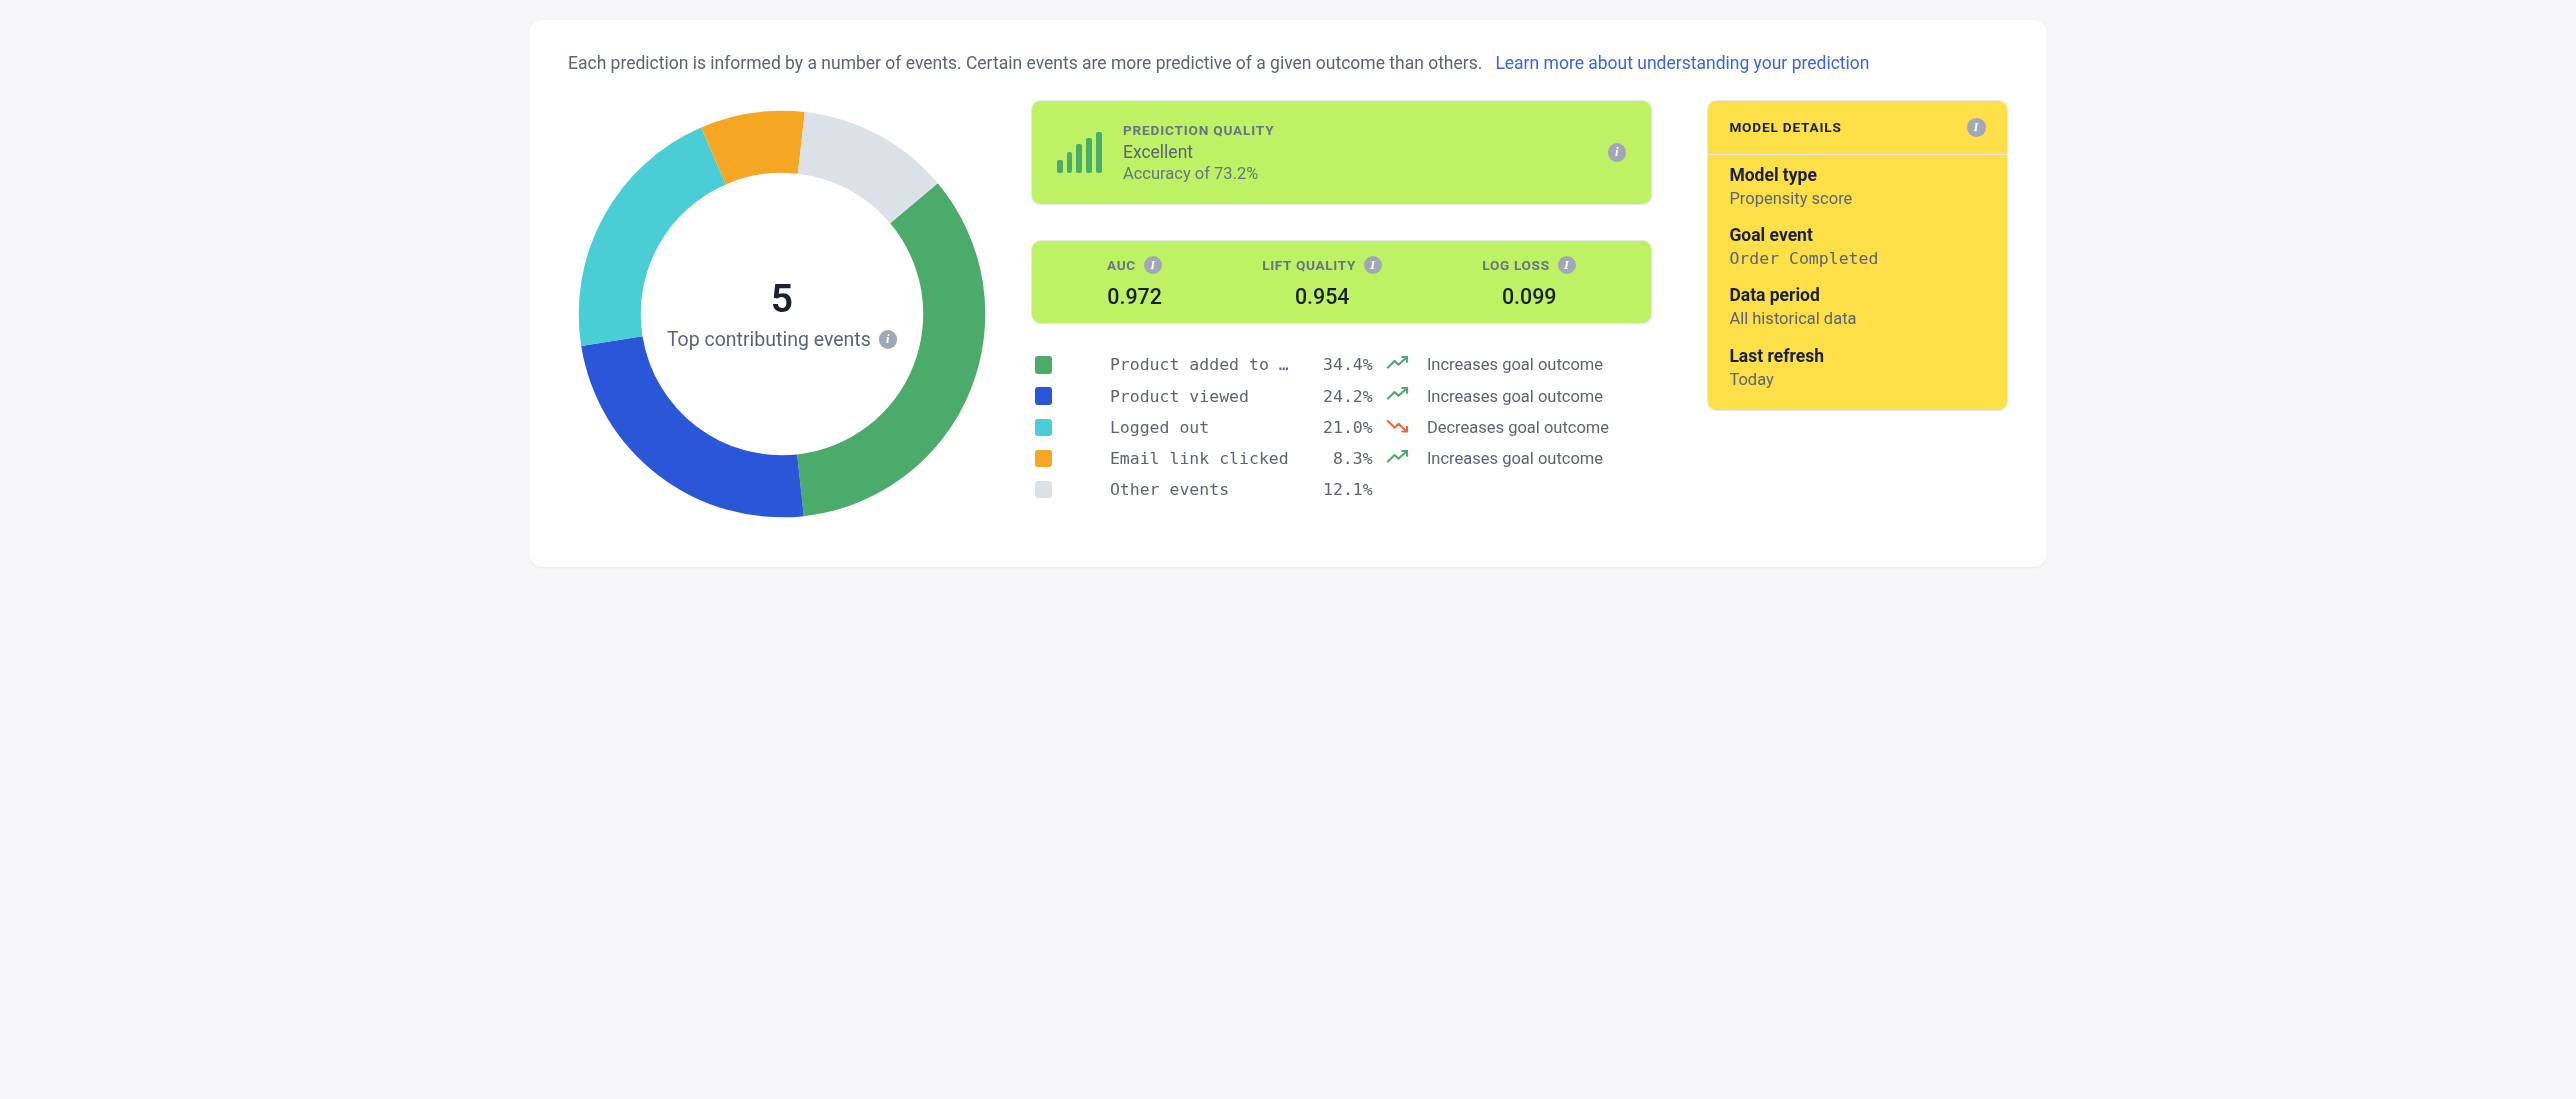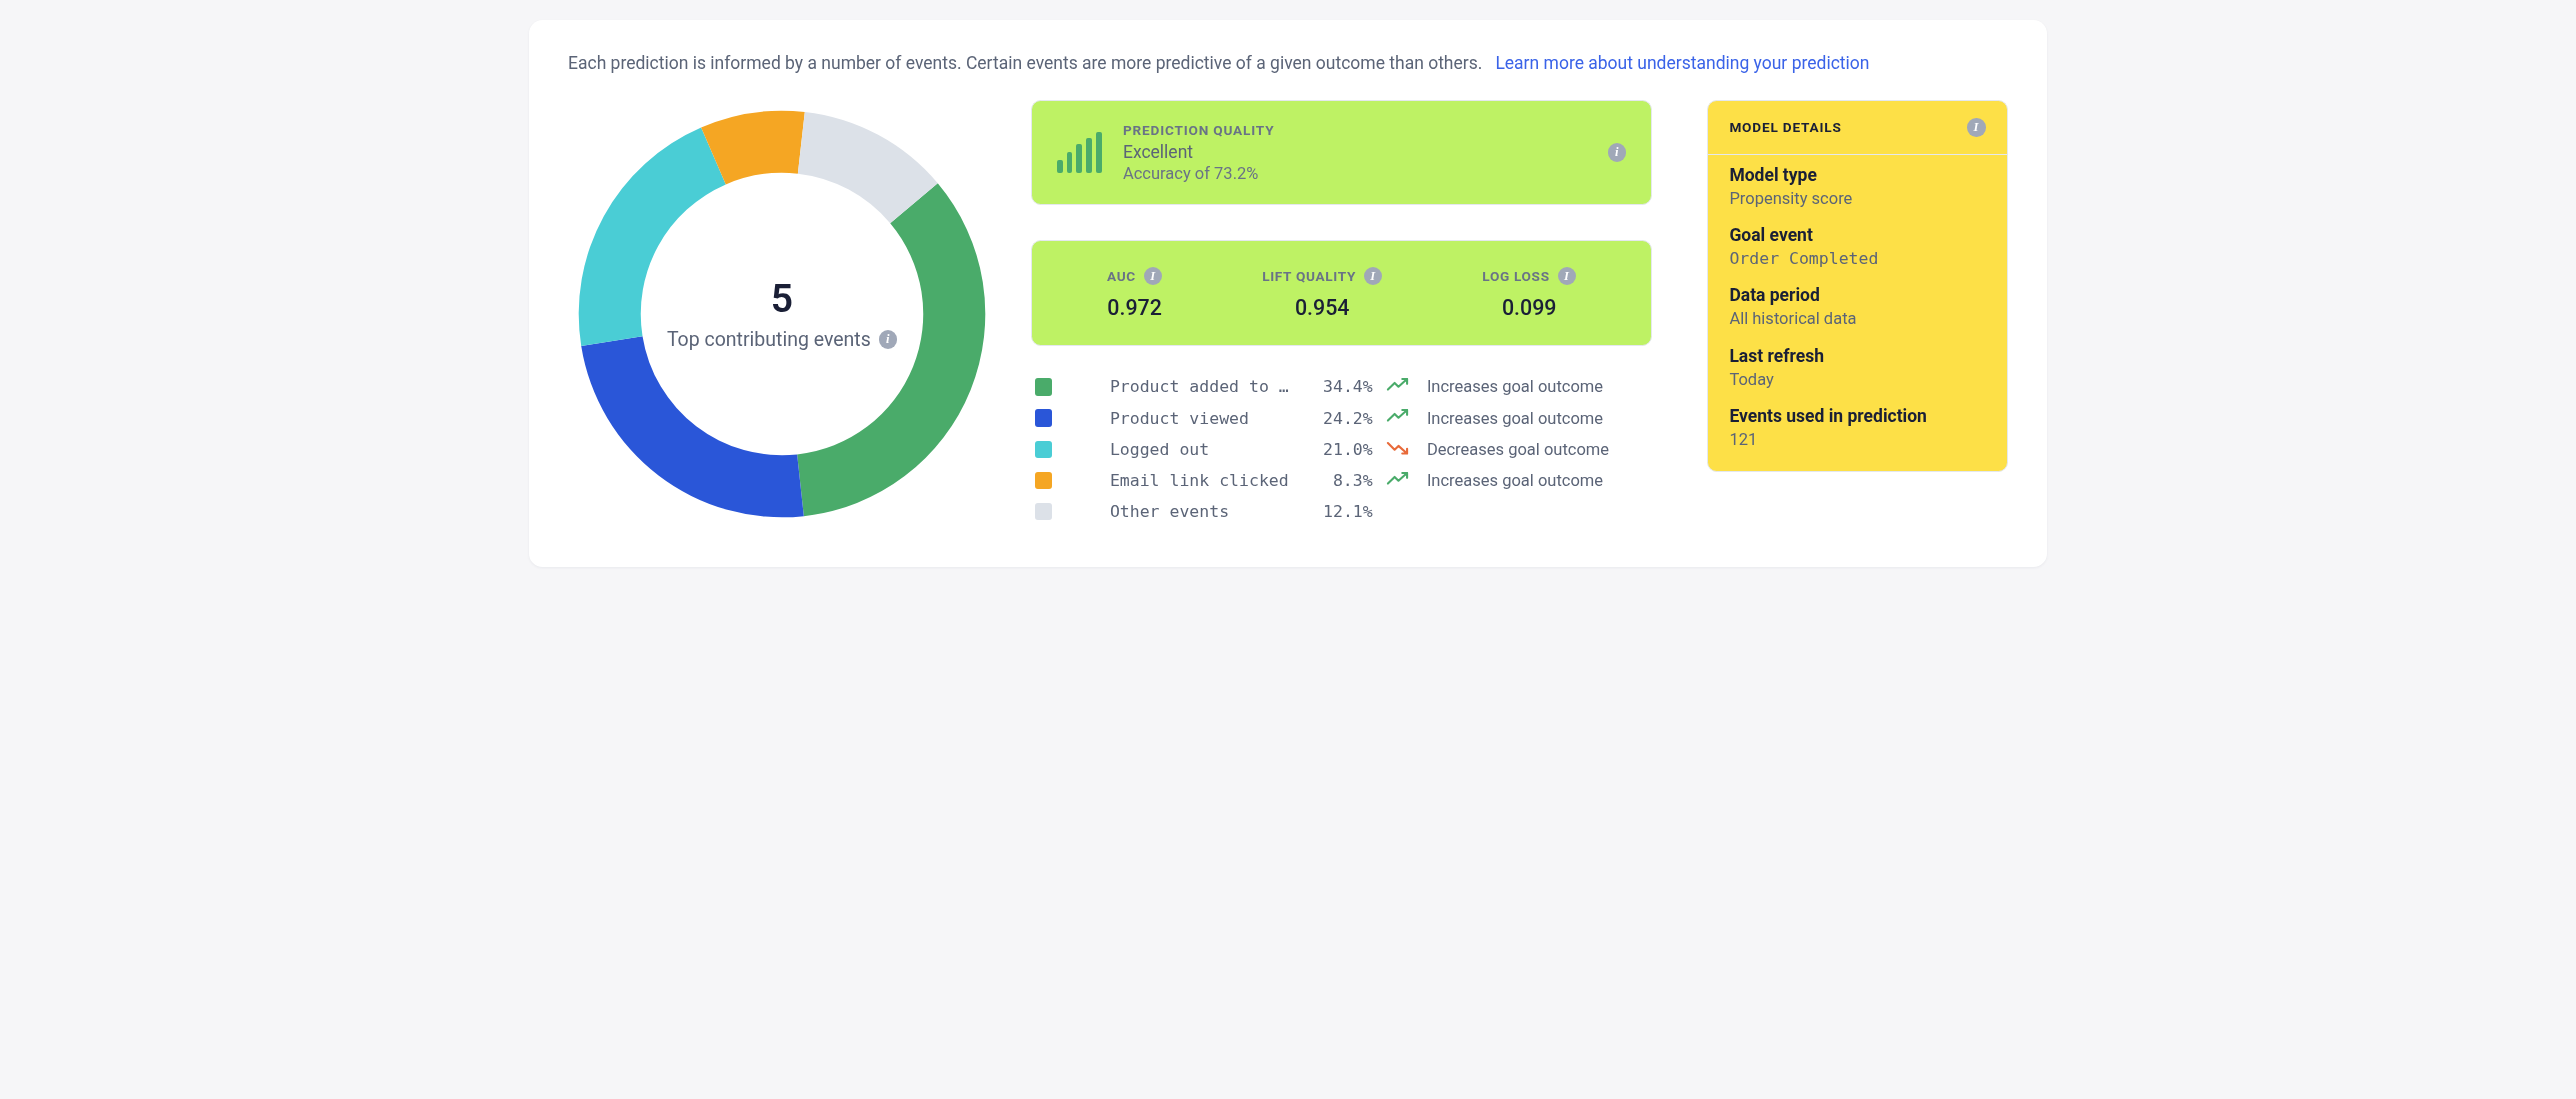--- a/index.html
+++ b/index.html
@@ -92,21 +92,21 @@
     color: var(--text-light); text-transform: uppercase;
     margin-bottom: 3.9px;
   }
   .quality-text .val {
     font-size: 17.5px; color: var(--text-muted); margin-bottom: 1.9px;
   }
   .quality-text .acc {
     font-size: 16.5px; color: var(--text-light);
   }
 
-  .metrics-panel { display:flex; justify-content:space-around; padding: 25px 25px; margin-bottom: 31px;}
+  .metrics-panel { display:flex; justify-content:space-around; padding: 14px 25px; margin-bottom: 31px;}
   .metric { text-align:center; }
   .metric .lbl {
     font-size: 13.6px; font-weight:700; letter-spacing:.05em;
     color: var(--text-light); text-transform: uppercase;
     display:inline-flex; align-items:center; gap:7.8px; margin-bottom:9.7px;
   }
   .metric .num {
     font-size: 21.4px; font-weight:500; color: var(--text-dark);
   }
 
@@ -290,23 +290,19 @@
             <div class="fv mono">Order Completed</div>
           </div>
           <div class="field">
             <div class="fl">Data period</div>
             <div class="fv">All historical data</div>
           </div>
           <div class="field">
             <div class="fl">Last refresh</div>
             <div class="fv">Today</div>
           </div>
-          <div class="field">
-            <div class="fl">Events used in prediction</div>
-            <div class="fv">121</div>
-          </div>
         </div>
       </div>
     </div>
 
   </div>
 </div>
 
 
 </body></html>

